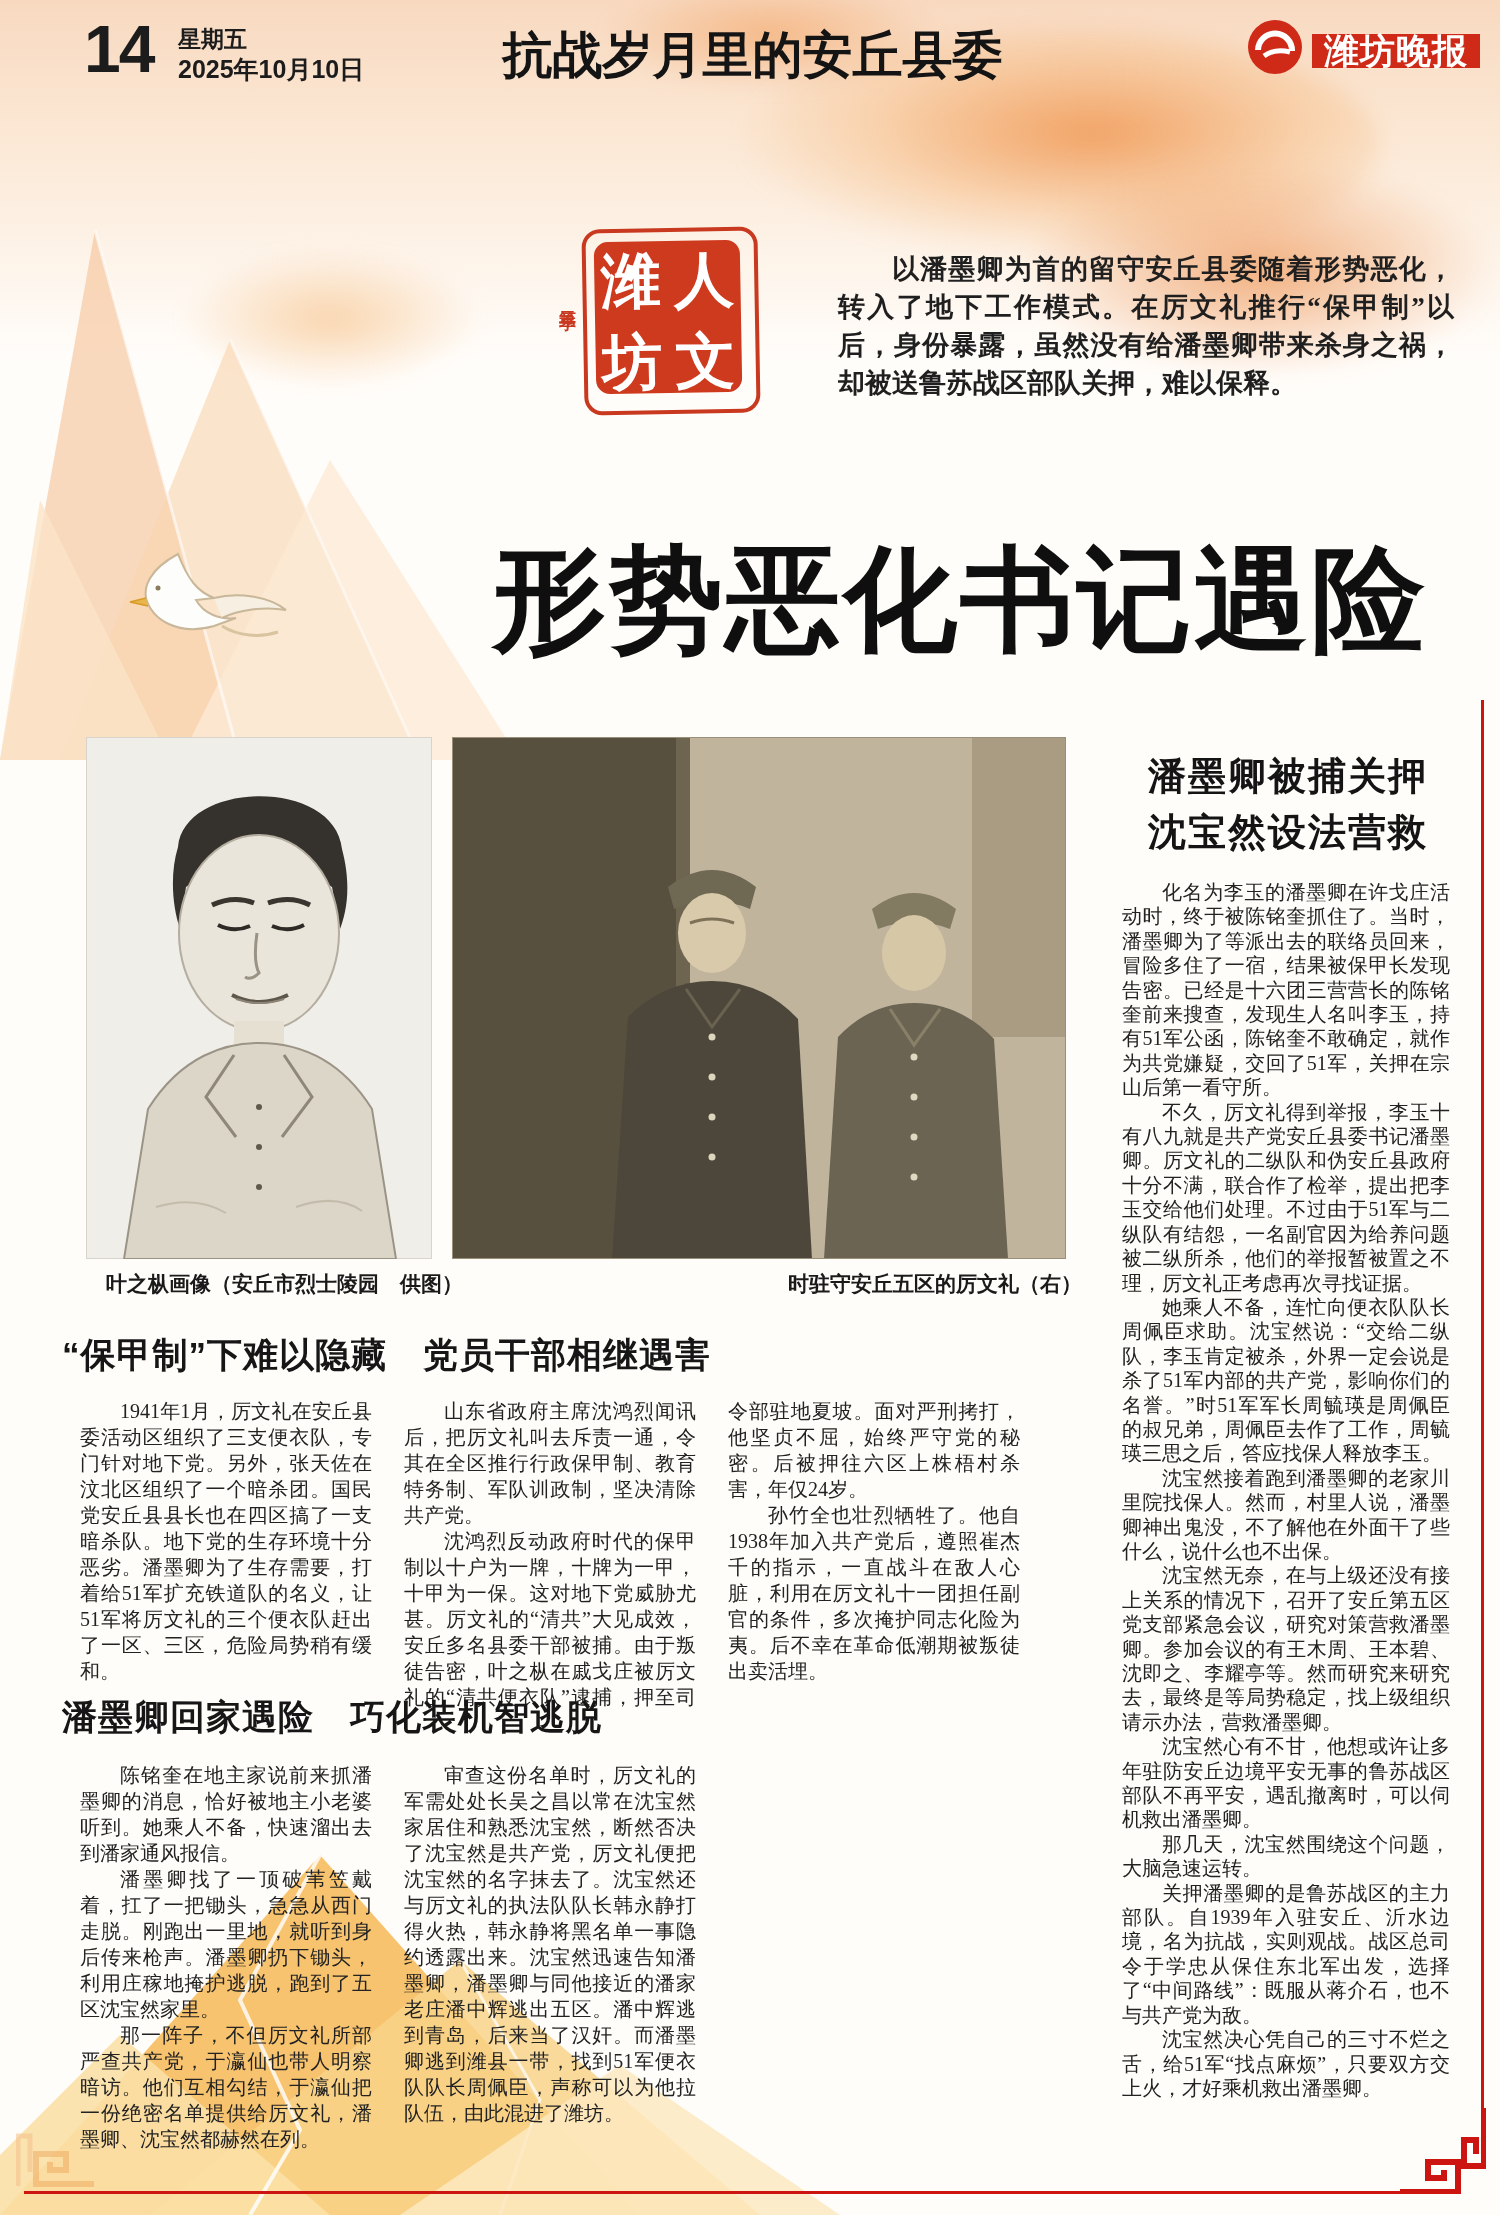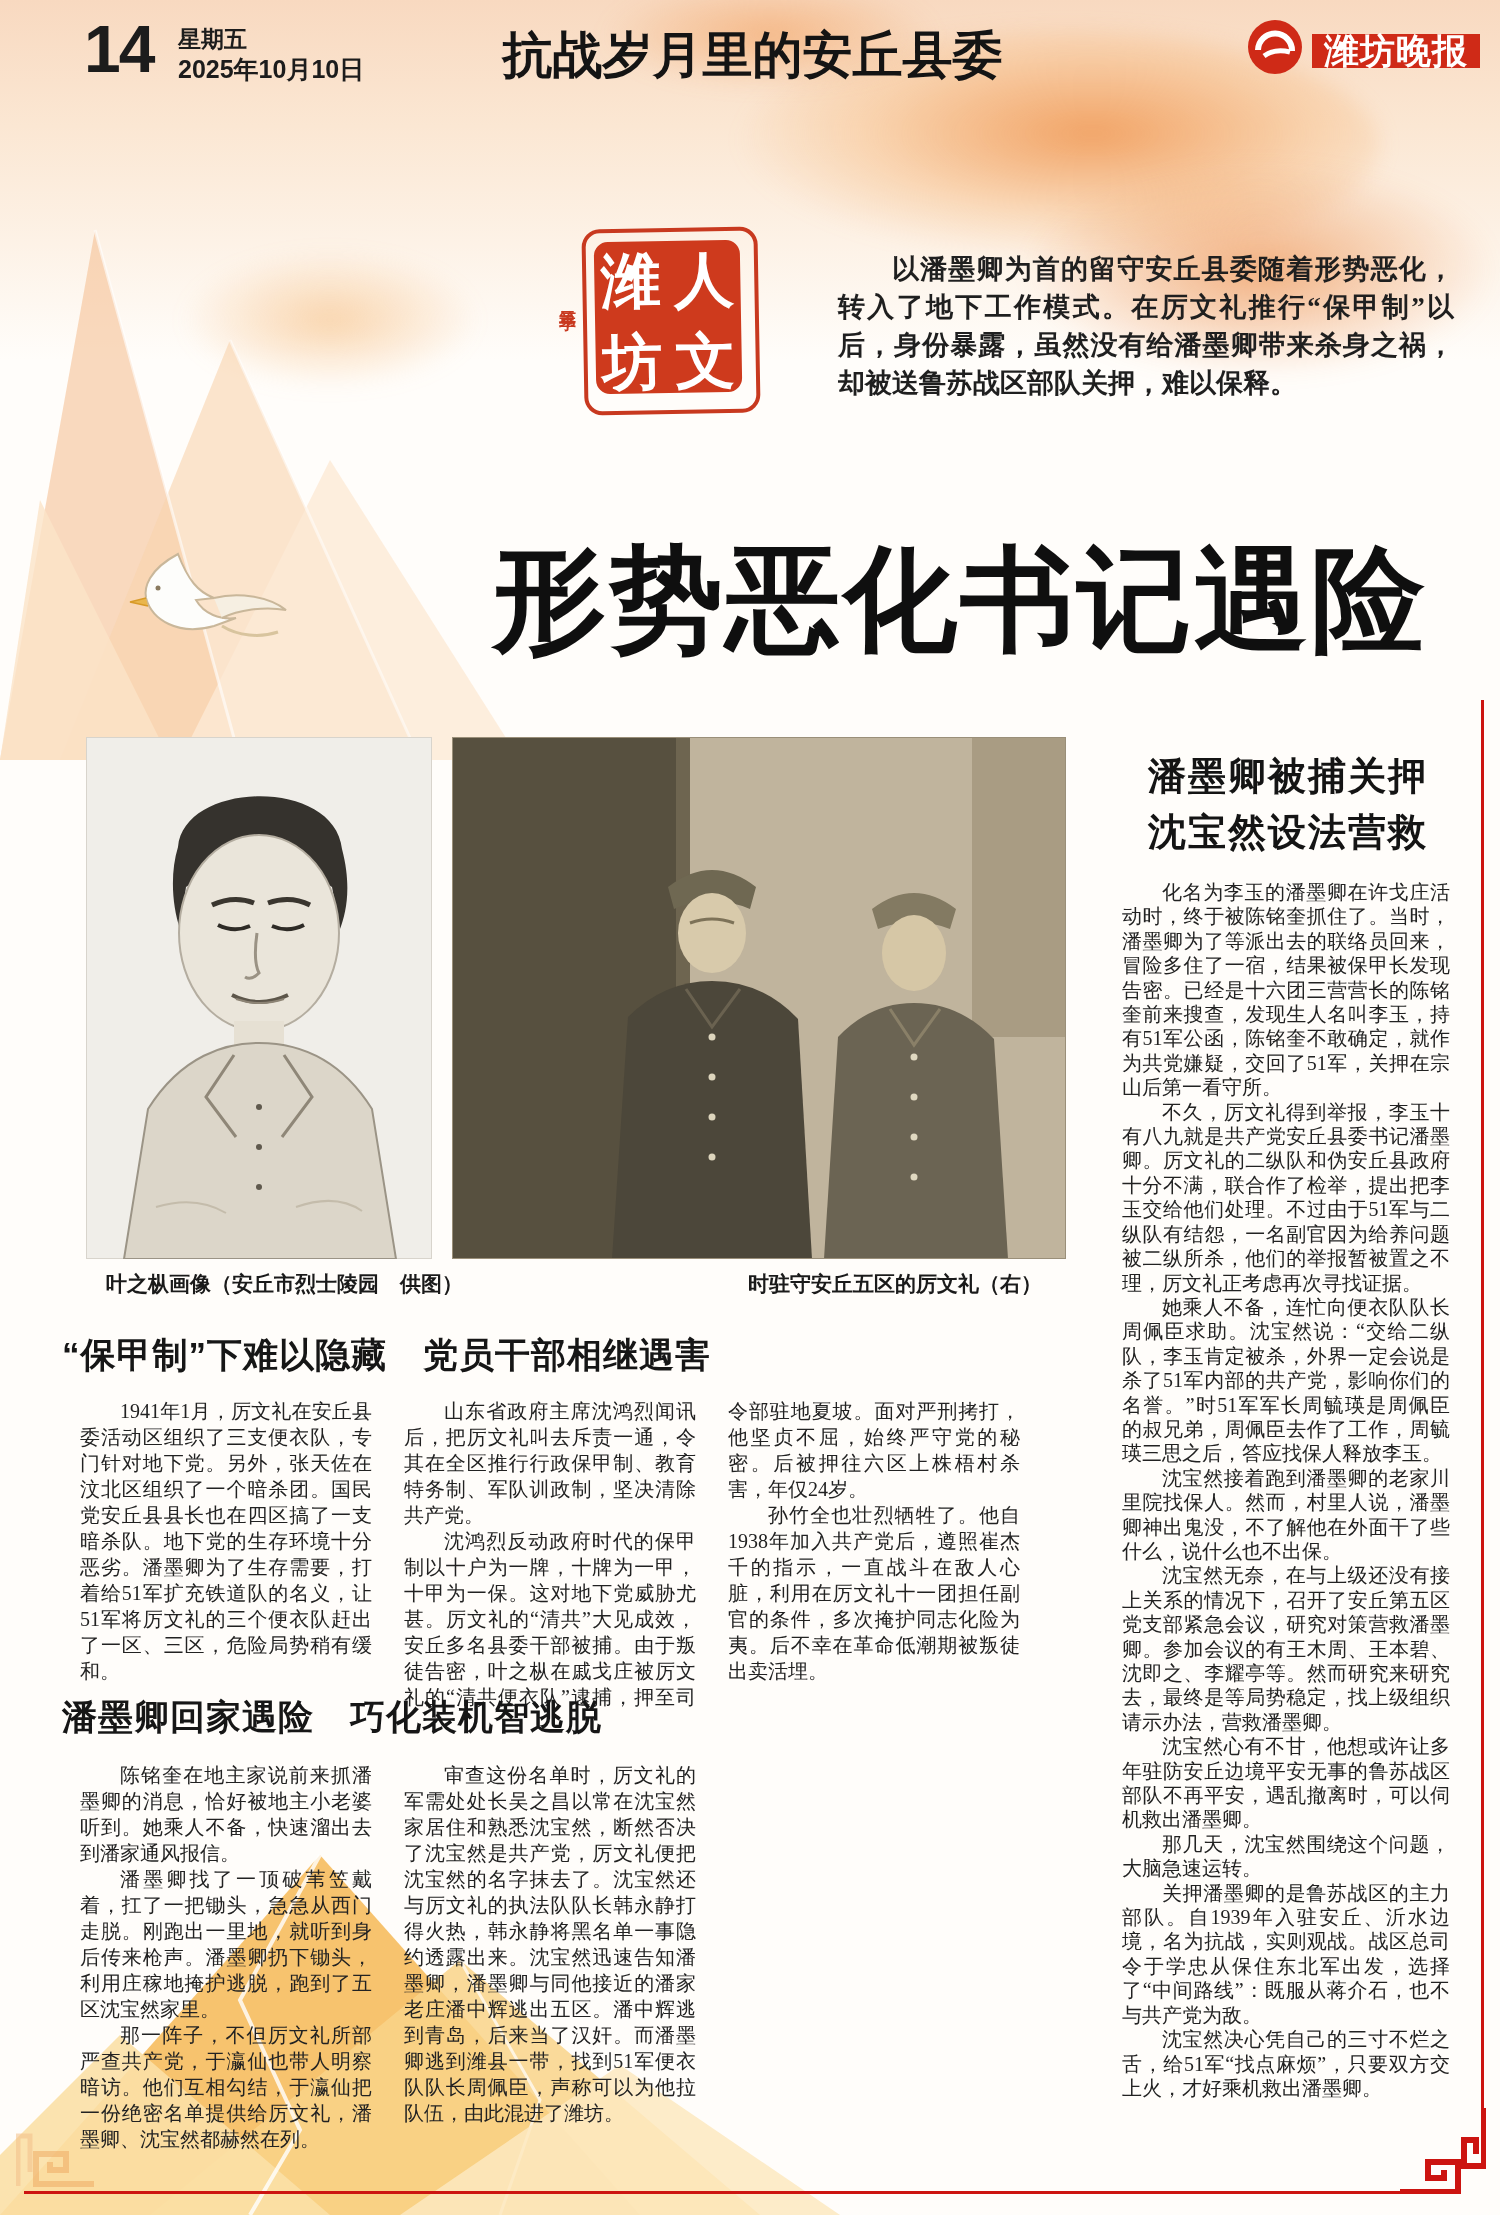--- a/index.html
+++ b/index.html
@@ -49,21 +49,21 @@
   .intro{position:absolute;left:838px;top:250px;width:616px;font-size:27px;line-height:38px;
     font-weight:700;text-align:justify;text-indent:2em;color:#1f1f1f;}
   
   .headline{position:absolute;left:455px;top:524px;width:1010px;text-align:center;white-space:nowrap;
     font-family:"Liberation Sans",sans-serif;font-size:114px;font-weight:900;letter-spacing:3px;color:#0f0f0f;}
   
   .photo{position:absolute;display:block;}
   .caption{position:absolute;top:1270px;font-family:"Liberation Sans",sans-serif;
     font-size:21px;font-weight:700;color:#1a1a1a;padding-left:16px;}
   .caption-left{left:90px;width:420px;text-align:left;}
-  .caption-right{left:660px;width:366px;text-align:right;}
+  .caption-right{left:700px;width:366px;text-align:right;}
   
   .sec-heading{position:absolute;left:62px;width:950px;font-family:"Liberation Sans",sans-serif;
     font-size:35px;font-weight:900;color:#161616;letter-spacing:1px;}
   .sec-body{position:absolute;left:80px;width:940px;column-gap:32px;column-count:3;column-fill:auto;
     font-size:20px;line-height:26px;text-align:justify;color:#222;}
   .sec-body p{margin:0;text-indent:2em;}
   .sec1-body{top:1398px;height:316px;}
   .sec2-body{top:1762px;height:424px;}
   .sec1-heading{top:1332px;}
   .sec2-heading{top:1694px;}

